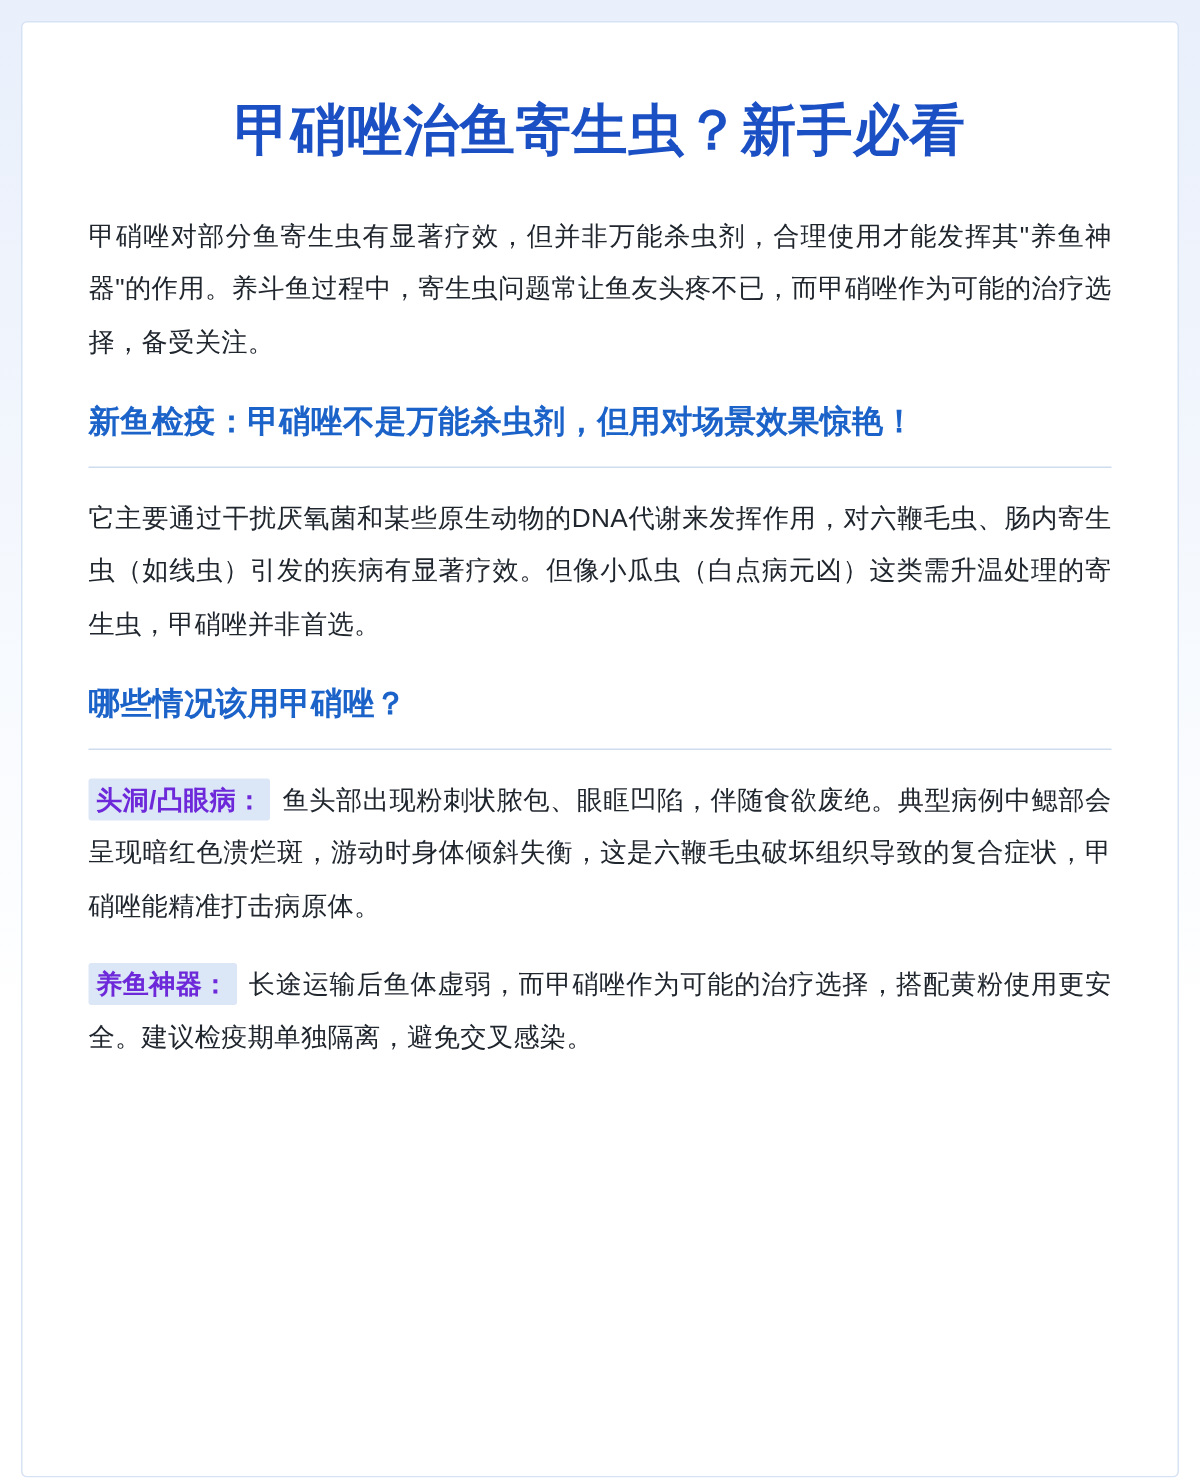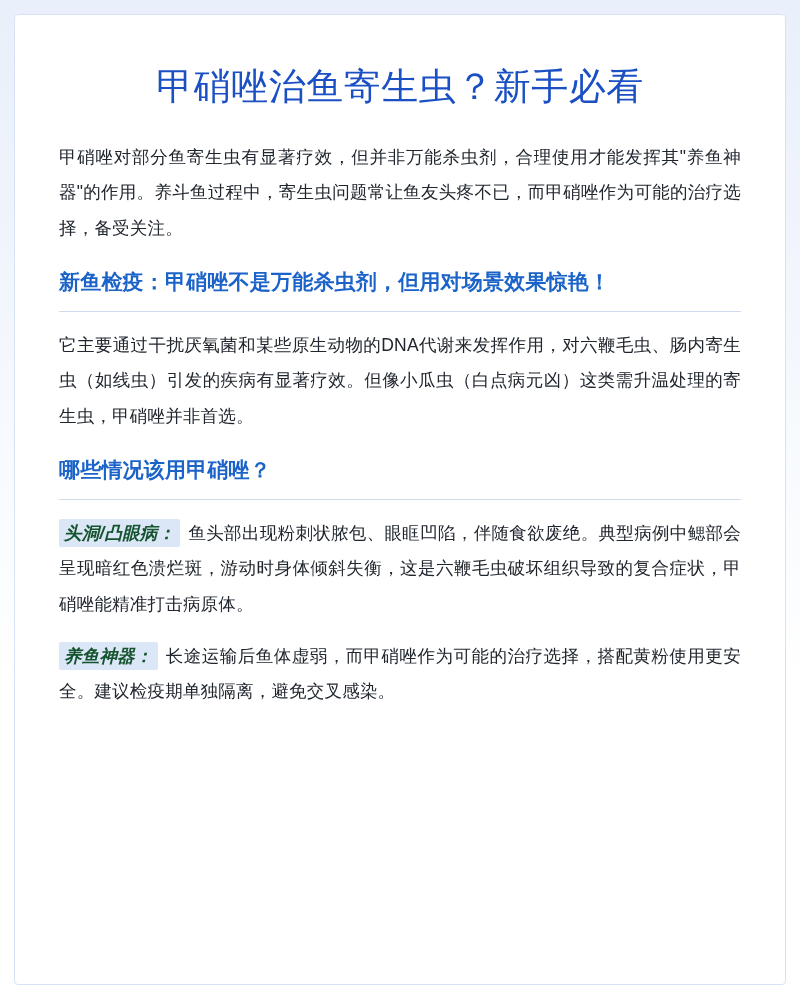--- a/index.html
+++ b/index.html
@@ -27,21 +27,21 @@
     box-sizing: border-box;
     background: #ffffff;
     border: 1px solid #d7e3f4;
     border-radius: 4px;
     padding: 46px 44px 20px 44px;
     overflow: hidden;
   }
   .title {
     color: #1b4fc4;
     font-size: 37px;
-    font-weight: normal;
+    font-weight: bold;
     line-height: 1.42;
     text-align: center;
     letter-spacing: 0.5px;
     margin: 0 0 26px 0;
   }
   .title .l2 {
     display: block;
   }
   p.para {
     color: #20262e;
@@ -69,27 +69,26 @@
     margin: 0 0 16px 0;
     color: #20262e;
     font-size: 17.5px;
     line-height: 2.04;
     text-align: justify;
     letter-spacing: 0.2px;
   }
   .tag {
     display: inline-block;
     background: #dbe6f7;
-    color: #14532d;
+    color: #6d28d9;
     font-weight: bold;
     padding: 1px 5px;
     margin-right: 8px;
     border-radius: 2px;
     line-height: 1.5;
-    font-style: italic;
   }
 </style>
 </head>
 <body>
 
 <div class="page">
   <div class="card">
 
     <h1 class="title">
       <span class="l1">甲硝唑治鱼寄生虫？新手必看</span>

